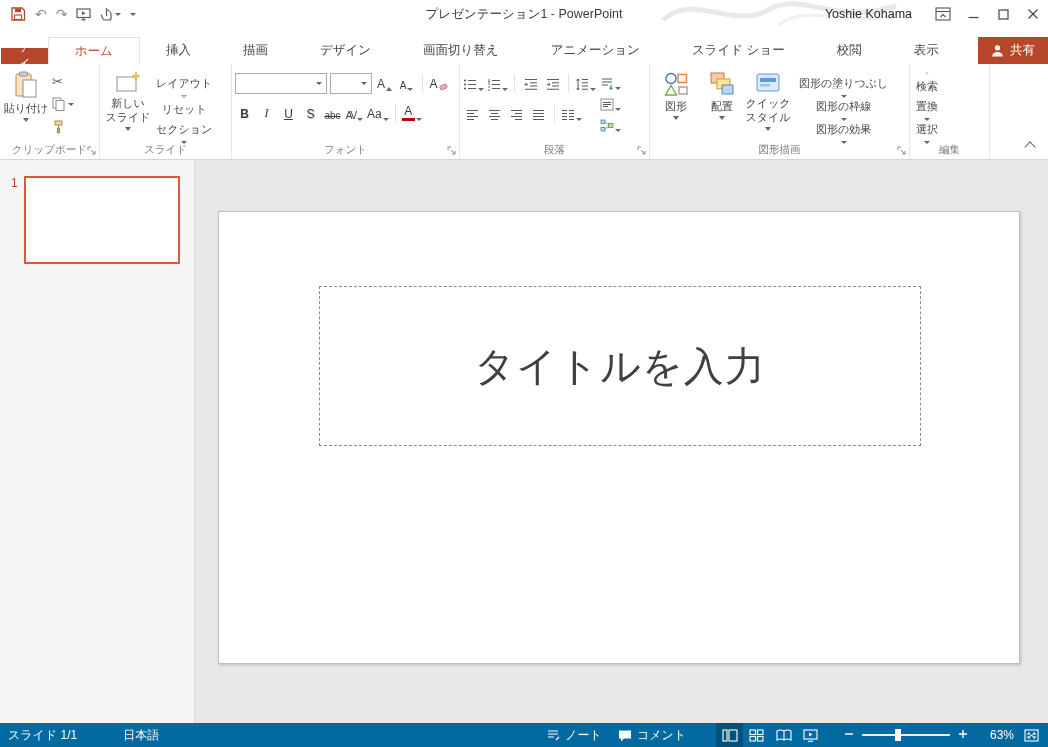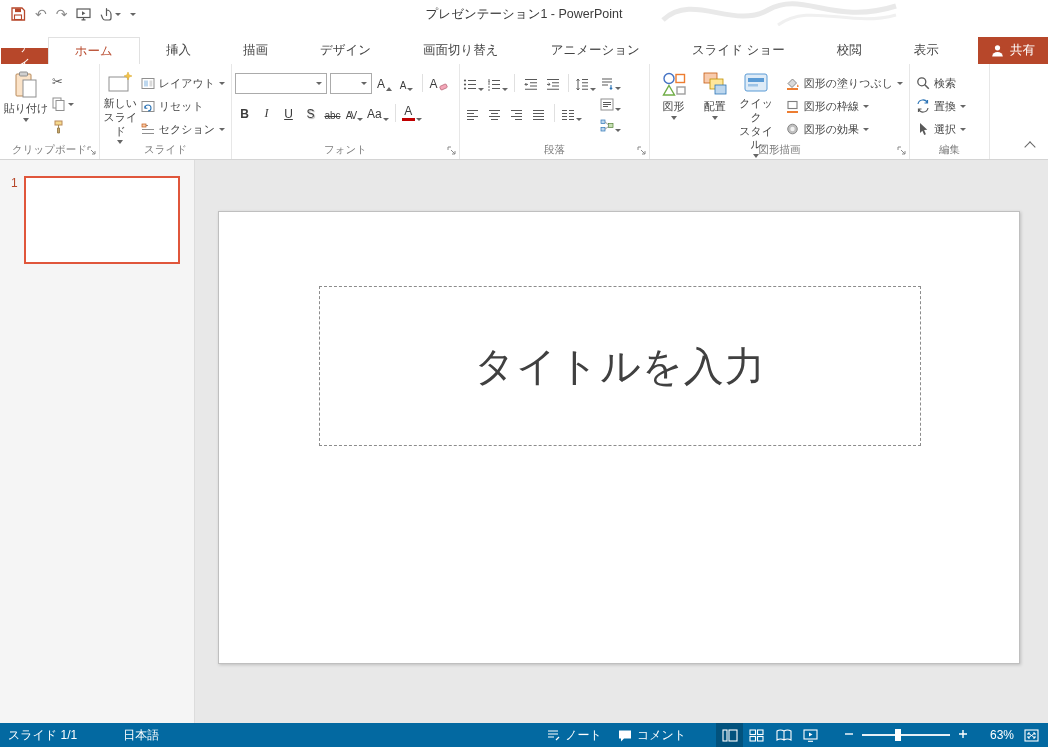--- a/index.html
+++ b/index.html
@@ -28,21 +28,21 @@
   .share-btn{position:absolute;right:0;top:9px;height:27px;background:#B7472A;color:#fff;display:flex;align-items:center;gap:6px;padding:0 13px;font-size:12.5px;}
 
   
   .ribbon{height:96px;background:#fff;border-bottom:1px solid #D4D4D4;display:flex;position:relative;}
   .rgroup{position:relative;border-right:1px solid #E7E7E7;padding:4px 3px 17px;display:flex;align-items:flex-start;}
   .glabel{position:absolute;bottom:2px;left:0;right:0;text-align:center;font-size:10.5px;color:#7B7B7B;white-space:nowrap;}
   .dlg{position:absolute;right:2px;bottom:3px;}
   .bigbtn{width:46px;display:flex;flex-direction:column;align-items:center;padding-top:3px;gap:2px;font-size:11px;color:#444;text-align:center;}
   .lbl2{white-space:pre-line;line-height:1.25;}
   .stack{display:flex;flex-direction:column;justify-content:flex-start;gap:1px;}
-  .sbtn{display:flex;align-items:center;gap:4px;font-size:11px;color:#444;height:22px;padding:0 3px;white-space:nowrap;}
+  .sbtn{display:flex;align-items:center;gap:4px;font-size:11px;color:#444;height:22px;padding:0 3px;white-space:nowrap;flex-direction:column;}
   .mini{height:22px;display:flex;align-items:center;gap:3px;padding:0 3px;color:#595959;}
   .row{display:flex;align-items:center;gap:3px;height:26px;}
   .rows{display:flex;flex-direction:column;gap:4px;padding-top:2px;}
   .combo{height:21px;border:1px solid #ABABAB;background:#fff;display:flex;align-items:center;justify-content:space-between;padding:0 4px;font-size:11px;color:#444;}
   .fbtn{min-width:19px;height:20px;display:flex;align-items:flex-end;justify-content:center;gap:1px;font-size:12px;color:#3b3b3b;padding-bottom:2px;}
   .fbtn.b{font-weight:bold;}
   .fbtn.i{font-style:italic;font-family:"Liberation Serif",serif;}
   .fbtn.u{text-decoration:underline;}
   .fbtn.s{text-shadow:1px 1px 1px #aaa;}
   .fbtn.st{text-decoration:line-through;font-size:10px;}
@@ -114,20 +114,45 @@
       <svg width="13" height="14" viewBox="0 0 13 14">
         <path d="M6.5 1.5 v7 M6.5 3 a4.5 4.5 0 0 1 4.5 4.5 V11 a2 2 0 0 1 -2 2 H5 a2.5 2.5 0 0 1 -2.3-1.6 L1.3 8" fill="none" stroke="#5a5a5a" stroke-width="1.2" stroke-linecap="round"></path>
       </svg>
       <span class="caret tiny"></span>
     </span>
     <span class="qbtn">
         <span class="caret tiny"></span>
       </span>
   </div>
   <div class="win-title">プレゼンテーション1 - PowerPoint</div>
+  <div class="tb-right">
+    <span class="user-name">Yoshie Kohama</span>
+    <span class="winbtn">
+      <svg width="16" height="14" viewBox="0 0 16 14">
+        <rect x="1" y="1" width="14" height="12" fill="none" stroke="#555" stroke-width="1.1"></rect>
+        <path d="M1 4.5 h14" stroke="#555" stroke-width="1.1"></path>
+        <path d="M5.5 10 L8 7.5 L10.5 10" fill="none" stroke="#555" stroke-width="1.1"></path>
+      </svg>
+    </span>
+    <span class="winbtn">
+      <svg width="11" height="11" viewBox="0 0 11 11">
+          <path d="M0.5 8.5 h10" stroke="#444" stroke-width="1.2"></path>
+        </svg>
+    </span>
+    <span class="winbtn">
+      <svg width="11" height="11" viewBox="0 0 11 11">
+          <rect x="1" y="1" width="9" height="9" fill="none" stroke="#444" stroke-width="1.2"></rect>
+        </svg>
+    </span>
+    <span class="winbtn">
+      <svg width="12" height="12" viewBox="0 0 12 12">
+          <path d="M1.5 1.5 L10.5 10.5 M10.5 1.5 L1.5 10.5" stroke="#444" stroke-width="1.2"></path>
+        </svg>
+    </span>
+  </div>
 </div>
 
 <div class="tabrow">
   <div class="file-tab">ファイル</div>
   <div class="tab active">ホーム</div>
   <div class="tab">挿入</div>
   <div class="tab">描画</div>
   <div class="tab">デザイン</div>
   <div class="tab">画面切り替え</div>
   <div class="tab">アニメーション</div>

